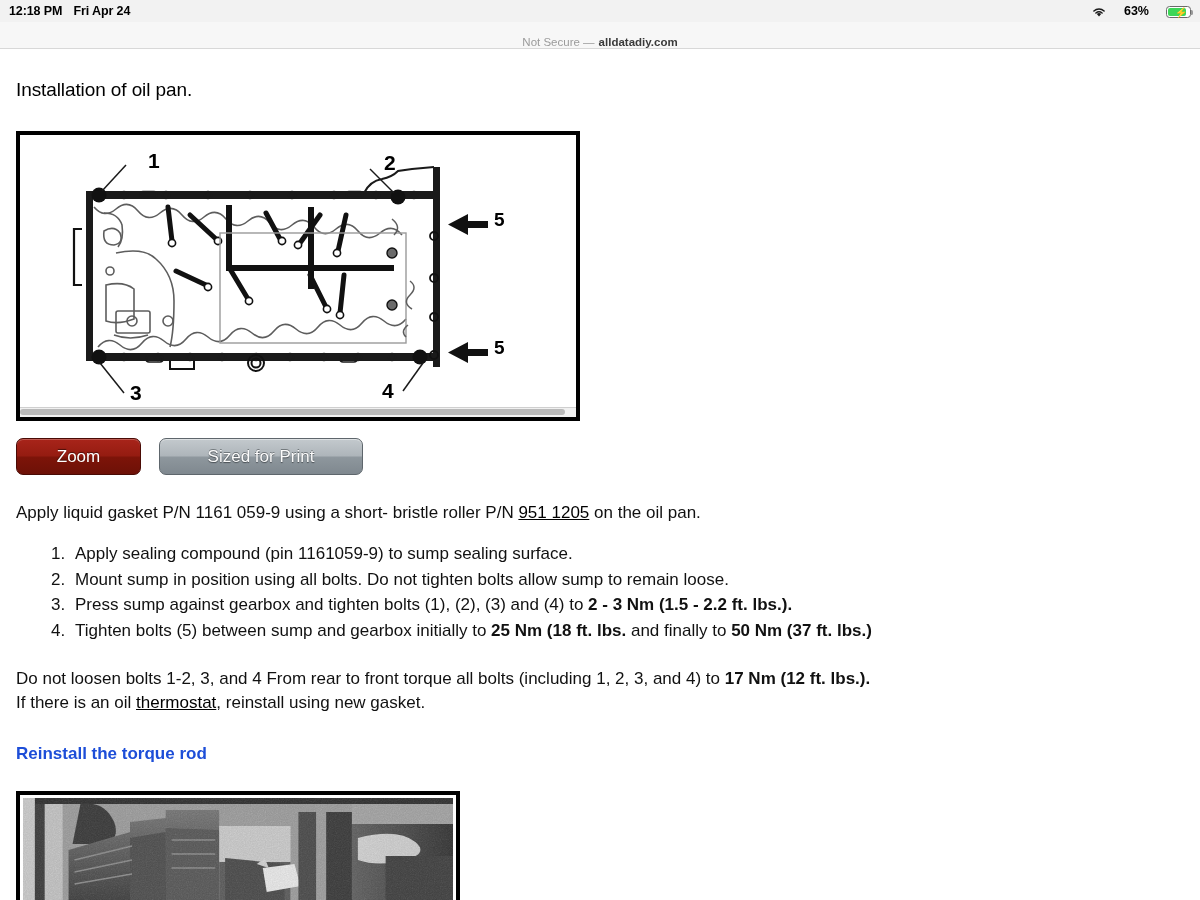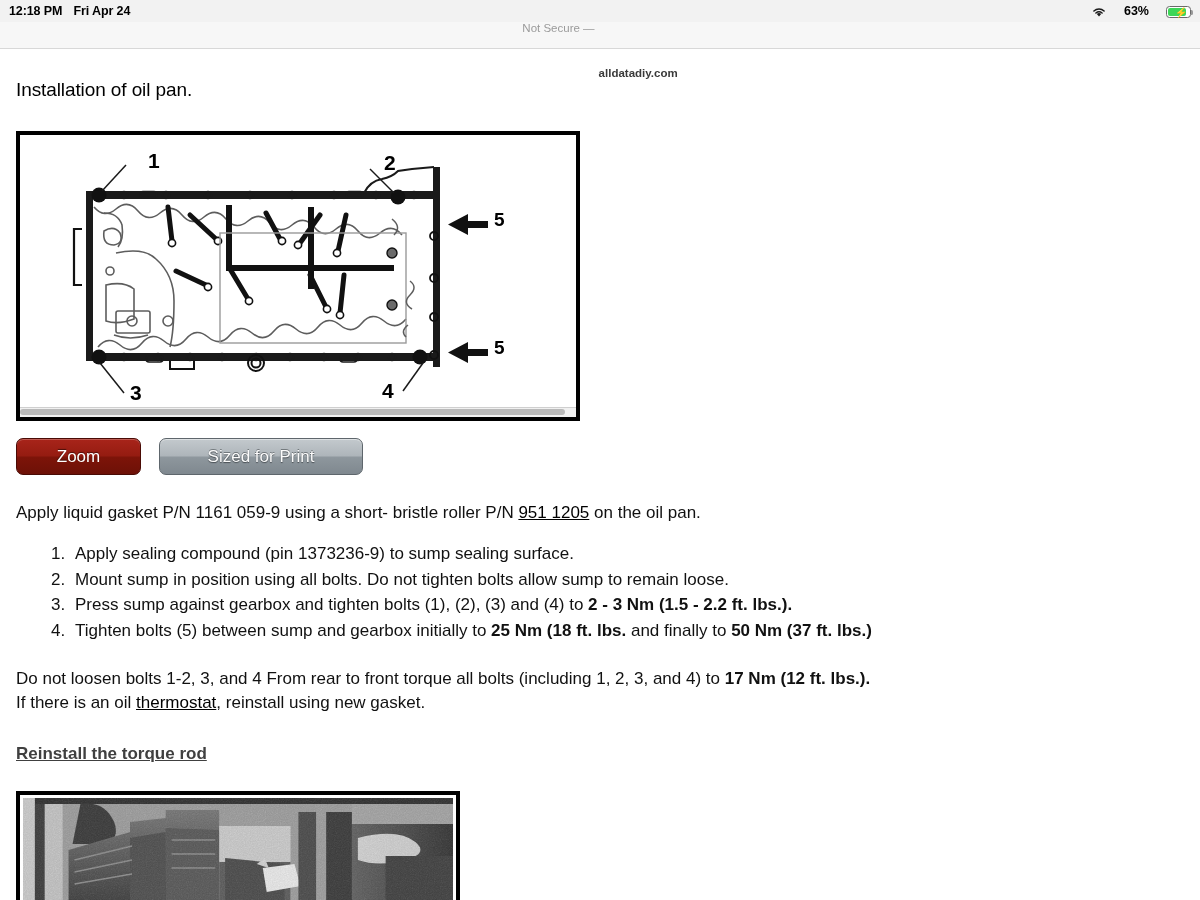--- a/index.html
+++ b/index.html
@@ -77,21 +77,21 @@
     color: #0a0a0a;
     z-index: 2;
   }
 
   
   .urlbar {
     height: 26px;
     background: #f7f7f7;
     border-bottom: 1px solid #d8d8d8;
     display: flex;
-    align-items: flex-start;
+    align-items: flex-end;
     justify-content: center;
     font-size: 11.5px;
   }
   .url-notsecure { color: #9b9b9b; }
   .url-domain { color: #3a3a3a; font-weight: 700; margin-left: 4px; margin-top: 45px;}
 
   
   .page {
     padding: 0 16px;
     box-sizing: border-box;
@@ -201,22 +201,21 @@
     color: #000000;
     text-decoration: underline;
     cursor: pointer;
   }
   b { font-weight: 700; }
 
   h3.sub-title {
     font-size: 17px;
     font-weight: 700;
     margin: 30px 0 0 0;
-    color: #404040;
-    text-decoration: underline;
+    color: #1d4ed8;
   }
 
   
   .photo-frame {
     margin-top: 27px;
     width: 444px;
     height: 118px;
     border: 4px solid #000;
     background: #fff;
     box-sizing: border-box;
@@ -427,21 +426,21 @@
     <div class="btn btn-zoom">Zoom</div>
     <div class="btn btn-print">Sized for Print</div>
   </div>
 
   <p class="body-text">
     <span>Apply liquid gasket P/N 1161 059-9 using a short- bristle roller P/N </span><span class="lnk">951 1205</span><span> on the oil pan.</span>
   </p>
 
   <ol class="steps">
     <li>
-      <span>Apply sealing compound (pin 1373236-9) to sump sealing surface.</span>
+      <span>Apply sealing compound (pin 1161059-9) to sump sealing surface.</span>
     </li>
     <li>
       <span>Mount sump in position using all bolts. Do not tighten bolts allow sump to remain loose.</span>
     </li>
     <li>
       <span>Press sump against gearbox and tighten bolts (1), (2), (3) and (4) to </span><b>2 - 3 Nm (1.5 - 2.2 ft. lbs.).</b>
     </li>
     <li>
       <span>Tighten bolts (5) between sump and gearbox initially to </span><b>25 Nm (18 ft. lbs.</b><span> and finally to </span><b>50 Nm (37 ft. lbs.)</b>
     </li>

